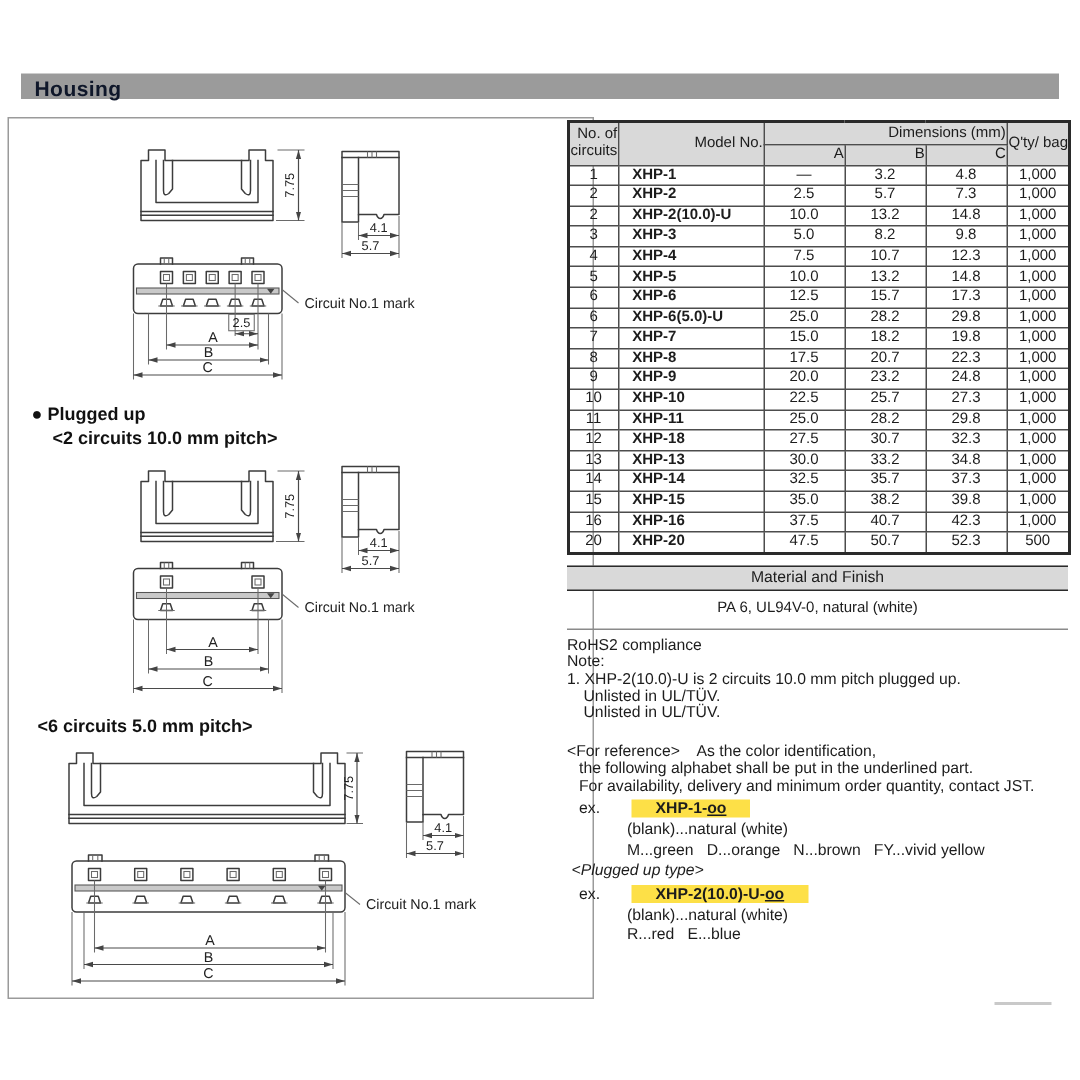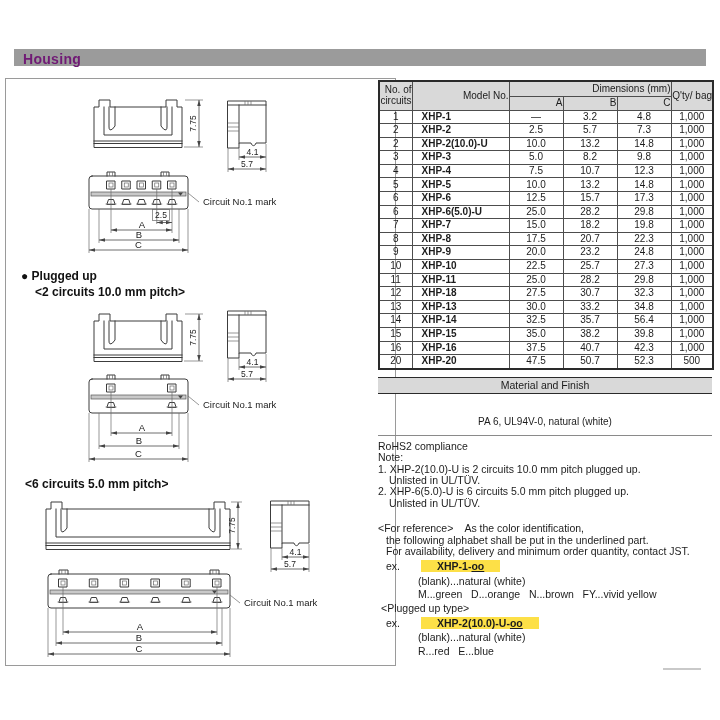--- a/index.html
+++ b/index.html
@@ -2,42 +2,42 @@
 <html><head>
 <meta charset="utf-8">
 <style>
   html,body{margin:0;padding:0;}
   body{
     width:720px;height:720px;position:relative;background:#ffffff;
     font-family:"Liberation Sans", sans-serif;color:#1c1c1c;overflow:hidden;
   }
   .section-bar{
     position:absolute;left:14px;top:49px;width:692px;height:17px;
-    background:#9b9b9b;color:#701a75;font-size:14px;font-weight:bold;
+    background:#9b9b9b;color:#0f172a;font-size:14px;font-weight:bold;
     line-height:21px;padding-left:9px;box-sizing:border-box;letter-spacing:.3px;
   }
   .panel{
     position:absolute;left:5px;top:78px;width:391px;height:588px;
     border:1px solid #9a9a9a;box-sizing:border-box;background:#fff;
   }
   .panel .dwg{position:absolute;left:0;}
   .grp-title{position:absolute;font-size:12px;font-weight:bold;color:#111;white-space:pre;}
   .ln{stroke:#3c3c3c;stroke-width:1;fill:none;stroke-linejoin:round;stroke-linecap:square;}
   .thin{stroke:#6a6a6a;stroke-width:0.7;fill:none;}
   .dln{stroke:#4a4a4a;stroke-width:0.8;fill:none;}
   text.dtxt{font-size:8.5px;fill:#222;font-family:"Liberation Sans",sans-serif;}
   text.ctxt{font-size:9.5px;fill:#222;font-family:"Liberation Sans",sans-serif;}
   .right{position:absolute;left:378px;top:80px;width:334px;}
   table.dim{border-collapse:collapse;width:334px;font-size:10px;table-layout:fixed;border:2px solid #2a2a2a;}
   .dim th,.dim td{border:1px solid #4d4d4d;text-align:center;padding:0;height:12.6px;line-height:1.05;overflow:hidden;}
   .dim thead th{background:#d9d9d9;font-weight:normal;text-align:right;}
   .dim td.model{text-align:left;padding-left:9px;font-weight:bold;}
   .mat-bar{margin-top:7px;border-top:1.5px solid #2a2a2a;border-bottom:1.5px solid #2a2a2a;
     background:#d9d9d9;text-align:center;font-size:10.5px;height:15px;line-height:15px;}
-  .mat-val{text-align:center;font-size:10px;margin-top:22px;}
+  .mat-val{text-align:center;font-size:10px;margin-top:6px;}
   .sep{border:none;border-top:1px solid #8a8a8a;margin:8px 0 5px 0;}
   .notes{font-size:10.5px;line-height:11.4px;color:#1c1c1c;}
   .nl{white-space:pre;}
   .ind1{padding-left:11px;}
   .ind2{padding-left:8px;}
   .ind3{padding-left:40px;}
   .gap-lg{margin-top:14px;}
   .gap-sm{margin-top:3px;}
   .gap-xs{margin-top:2px;}
   .ex-row{margin-top:4px;white-space:pre;padding-left:8px;}
@@ -470,21 +470,21 @@
           <td>33.2</td>
           <td>34.8</td>
           <td>1,000</td>
         </tr>
 
         <tr>
           <td>14</td>
           <td class="model">XHP-14</td>
           <td>32.5</td>
           <td>35.7</td>
-          <td>56.4</td>
+          <td>37.3</td>
           <td>1,000</td>
         </tr>
 
         <tr>
           <td>15</td>
           <td class="model">XHP-15</td>
           <td>35.0</td>
           <td>38.2</td>
           <td>39.8</td>
           <td>1,000</td>
@@ -512,28 +512,27 @@
 
   <div class="mat-bar">Material and Finish</div>
   <div class="mat-val">PA 6, UL94V-0, natural (white)</div>
   <hr class="sep">
 
   <div class="notes">
     <div class="nl">RoHS2 compliance</div>
     <div class="nl">Note:</div>
     <div class="nl">1. XHP-2(10.0)-U is 2 circuits 10.0 mm pitch plugged up.</div>
     <div class="nl ind1">Unlisted in UL/TÜV.</div>
-    <div class="nl">2. XHP-6(5.0)-U is 6 circuits 5.0 mm pitch plugged up.</div>
     <div class="nl ind1">Unlisted in UL/TÜV.</div>
     <div class="nl gap-lg">&lt;For reference&gt;    As the color identification,</div>
     <div class="nl ind2">the following alphabet shall be put in the underlined part.</div>
     <div class="nl ind2">For availability, delivery and minimum order quantity, contact JST.</div>
     <div class="ex-row"><span>ex.</span><span class="pn"><span>XHP-1-</span><span class="code">oo</span></span></div>
     <div class="nl ind3 gap-sm">(blank)...natural (white)</div>
     <div class="nl ind3 gap-xs">M...green   D...orange   N...brown   FY...vivid yellow</div>
-    <div class="nl gap-xs" style="padding-left:3px;">&lt;Plugged up type&gt;</div>
+    <div class="nl gap-xs" style="padding-left:3px;font-style:italic;">&lt;Plugged up type&gt;</div>
     <div class="ex-row"><span>ex.</span><span class="pn"><span>XHP-2(10.0)-U-</span><span class="code">oo</span></span></div>
     <div class="nl ind3 gap-sm">(blank)...natural (white)</div>
     <div class="nl ind3 gap-xs">R...red   E...blue</div>
   </div>
 </div>
 
 <div class="footer-mark"></div>
 
 </body></html>

